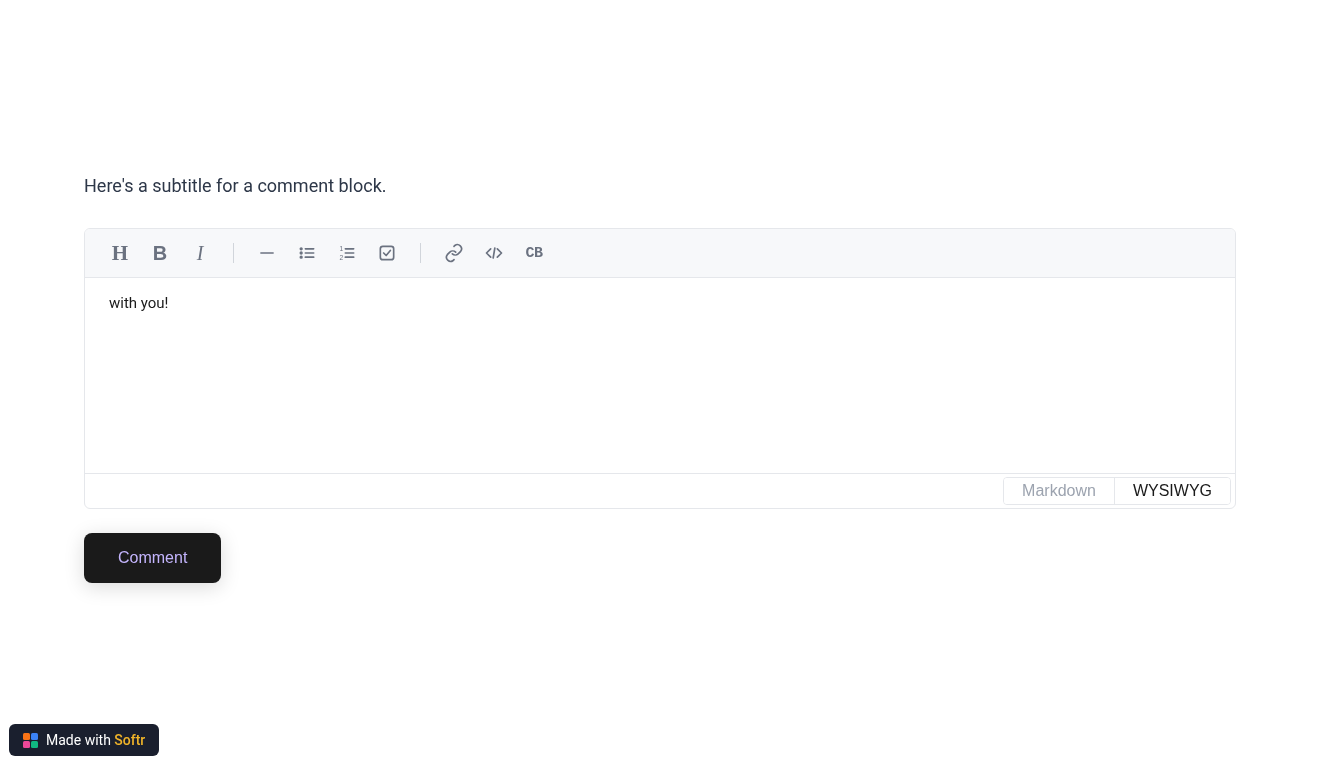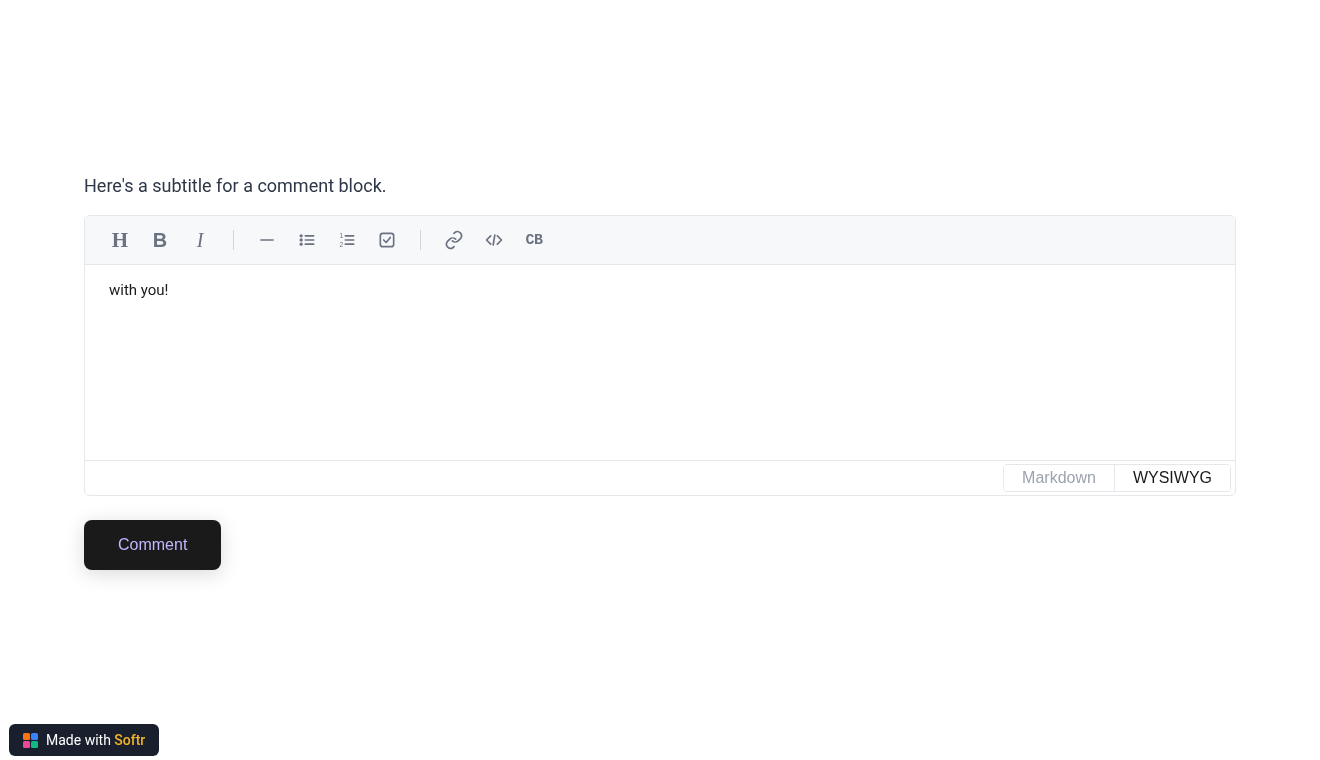--- a/index.html
+++ b/index.html
@@ -16,21 +16,21 @@
     .title {
       font-size: 28px;
       font-weight: 700;
       color: #2d3748;
       margin-bottom: 12px;
     }
     .subtitle {
       font-size: 18px;
       color: #2d3748;
       font-weight: 400;
-      margin-bottom: 19px;
+      margin-bottom: 32px;
     }
     .editor-box {
       border: 1px solid #e5e7eb;
       border-radius: 6px;
       overflow: hidden;
     }
     .toolbar {
       background: #f7f8fa;
       border-bottom: 1px solid #e5e7eb;
       display: flex;

